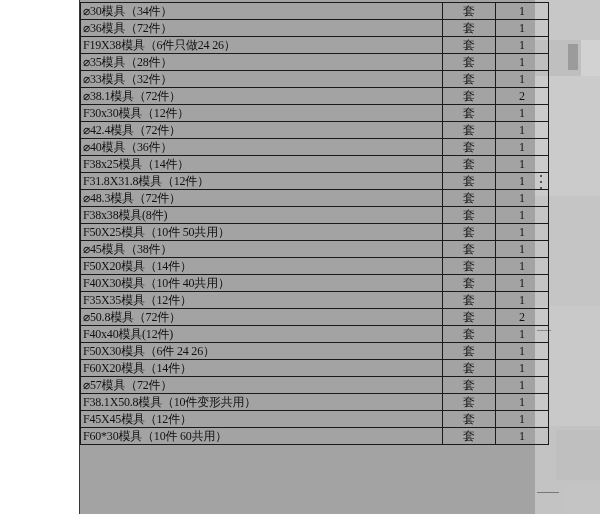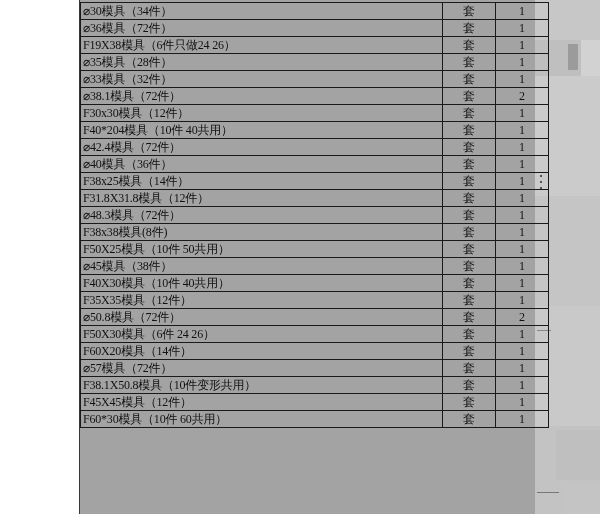--- a/index.html
+++ b/index.html
@@ -159,25 +159,20 @@
             <td class="name">⌀38.1模具（72件）</td>
             <td class="unit">套</td>
             <td class="qty">2</td>
           </tr>
           <tr>
             <td class="name">F30x30模具（12件）</td>
             <td class="unit">套</td>
             <td class="qty">1</td>
           </tr>
           <tr>
-            <td class="name">F40*204模具（10件  40共用）</td>
-            <td class="unit">套</td>
-            <td class="qty">1</td>
-          </tr>
-          <tr>
             <td class="name">⌀42.4模具（72件）</td>
             <td class="unit">套</td>
             <td class="qty">1</td>
           </tr>
           <tr>
             <td class="name">⌀40模具（36件）</td>
             <td class="unit">套</td>
             <td class="qty">1</td>
           </tr>
           <tr>
@@ -204,33 +199,43 @@
             <td class="name">F50X25模具（10件  50共用）</td>
             <td class="unit">套</td>
             <td class="qty">1</td>
           </tr>
           <tr>
             <td class="name">⌀45模具（38件）</td>
             <td class="unit">套</td>
             <td class="qty">1</td>
           </tr>
           <tr>
+            <td class="name">F50X20模具（14件）</td>
+            <td class="unit">套</td>
+            <td class="qty">1</td>
+          </tr>
+          <tr>
             <td class="name">F40X30模具（10件  40共用）</td>
             <td class="unit">套</td>
             <td class="qty">1</td>
           </tr>
           <tr>
             <td class="name">F35X35模具（12件）</td>
             <td class="unit">套</td>
             <td class="qty">1</td>
           </tr>
           <tr>
             <td class="name">⌀50.8模具（72件）</td>
             <td class="unit">套</td>
             <td class="qty">2</td>
+          </tr>
+          <tr>
+            <td class="name">F40x40模具(12件)</td>
+            <td class="unit">套</td>
+            <td class="qty">1</td>
           </tr>
           <tr>
             <td class="name">F50X30模具（6件  24  26）</td>
             <td class="unit">套</td>
             <td class="qty">1</td>
           </tr>
           <tr>
             <td class="name">F60X20模具（14件）</td>
             <td class="unit">套</td>
             <td class="qty">1</td>

